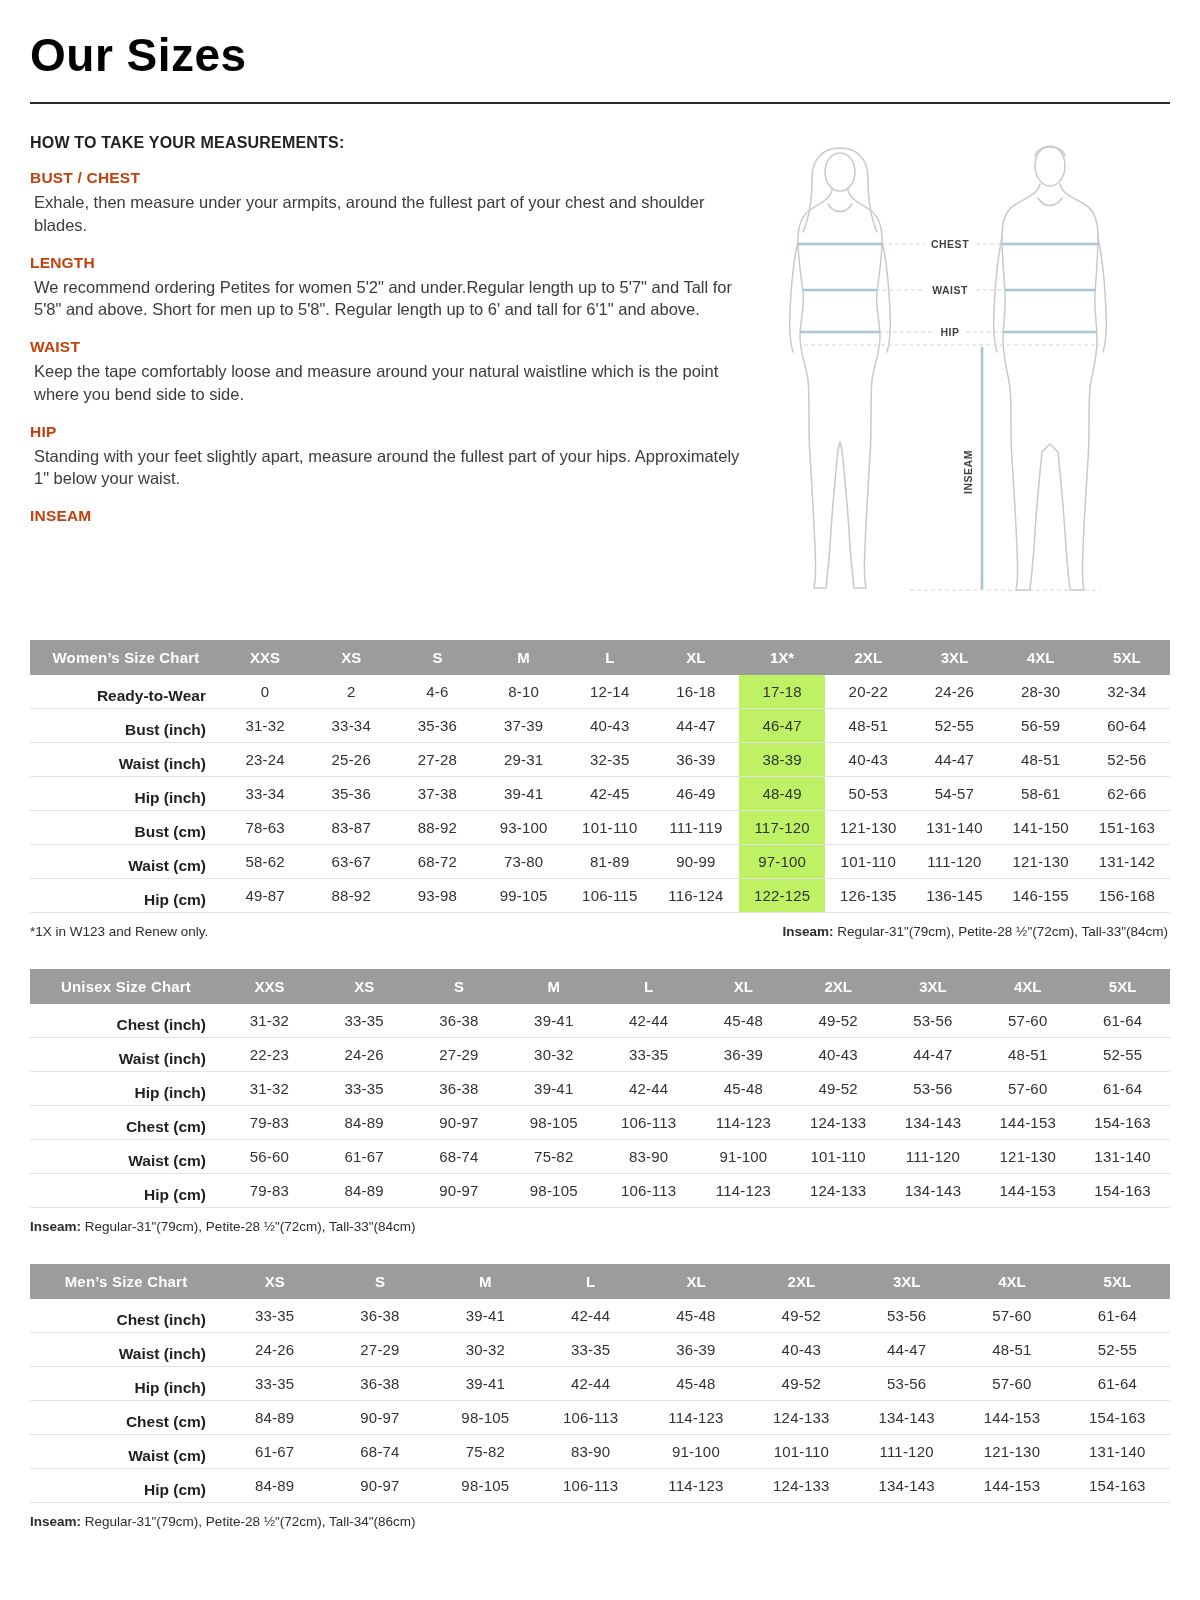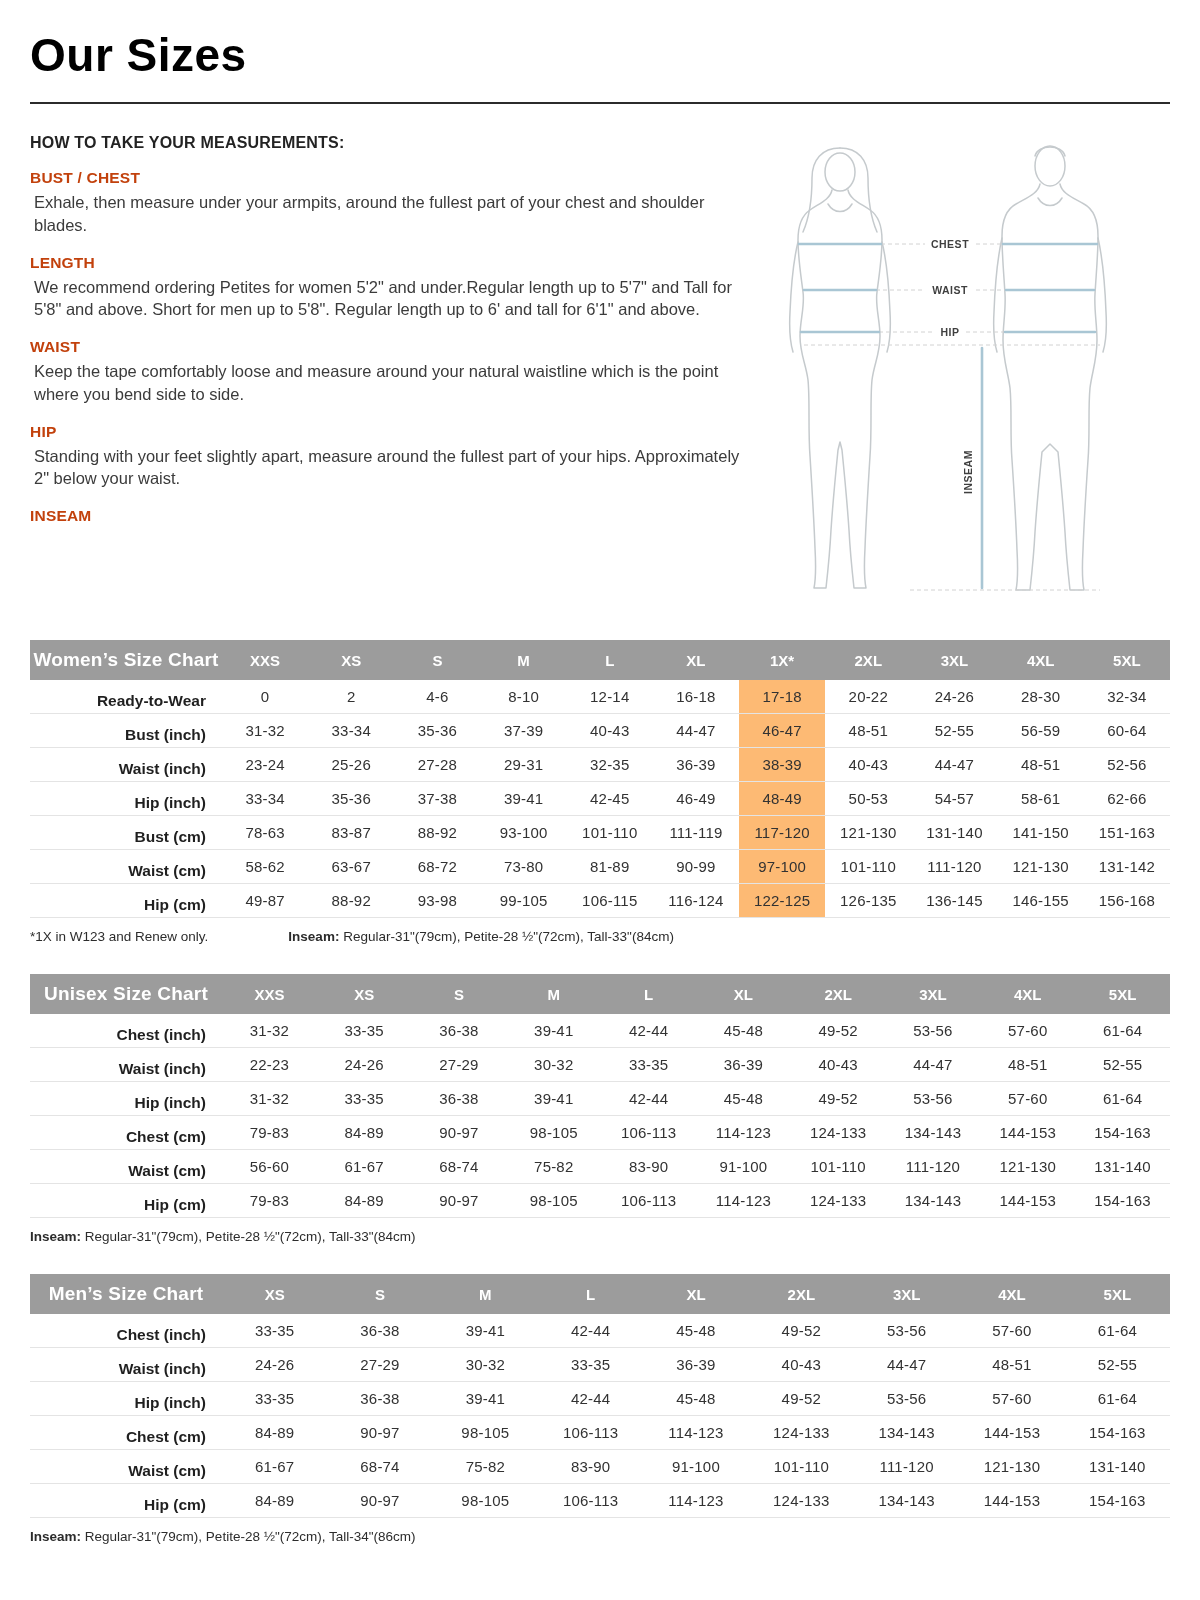--- a/index.html
+++ b/index.html
@@ -63,41 +63,41 @@
   }
   table.size-table col.col-label { width: 192px; }
   table.size-table thead th {
     background: #9c9c9c;
     color: #ffffff;
     font-weight: 700;
     padding: 9px 3px;
     text-align: center;
     font-size: 15px;
   }
-  table.size-table thead th.t-title { font-size: 19px; letter-spacing: 0.2px; }
+  table.size-table thead th.t-title { font-size: 15px; letter-spacing: 0.2px; }
   table.size-table tbody tr { border-bottom: 1px solid #e4e4e4; }
   table.size-table tbody th {
     text-align: right;
     font-weight: 700;
     color: #1f1f1f;
     padding: 8px 16px 0 4px;
     white-space: nowrap;
     font-size: 15.5px;
   }
   table.size-table tbody td {
     text-align: center;
     padding: 8px 2px;
     color: #323232;
     letter-spacing: 0.2px;
   }
-  table.size-table tbody td.hl { background: #fdba74; }
+  table.size-table tbody td.hl { background: #bef264; }
 
   .footnotes {
     display: flex;
-    justify-content: flex-start;
+    justify-content: space-between;
     align-items: baseline;
     gap: 80px;
     font-size: 13.5px;
     color: #2c2c2c;
     margin: 11px 2px 30px 0;
   }
   .footnotes b { font-weight: 700; }
 
   svg text {
     font-family: "Liberation Sans", sans-serif;
@@ -126,21 +126,21 @@
           <div class="m-section">
             <h3>LENGTH</h3>
             <p>We recommend ordering Petites for women 5'2" and under.Regular length up to 5'7" and Tall for 5'8" and above. Short for men up to 5'8". Regular length up to 6' and tall for 6'1" and above.</p>
           </div>
           <div class="m-section">
             <h3>WAIST</h3>
             <p>Keep the tape comfortably loose and measure around your natural waistline which is the point where you bend side to side.</p>
           </div>
           <div class="m-section">
             <h3>HIP</h3>
-            <p>Standing with your feet slightly apart, measure around the fullest part of your hips. Approximately 2" below your waist.</p>
+            <p>Standing with your feet slightly apart, measure around the fullest part of your hips. Approximately 1" below your waist.</p>
           </div>
           <div class="m-section">
             <h3>INSEAM</h3>
           </div>
         </div>
     </div>
 
     <div class="illustration">
       <svg width="392" height="470" viewBox="0 0 380 470">
 

